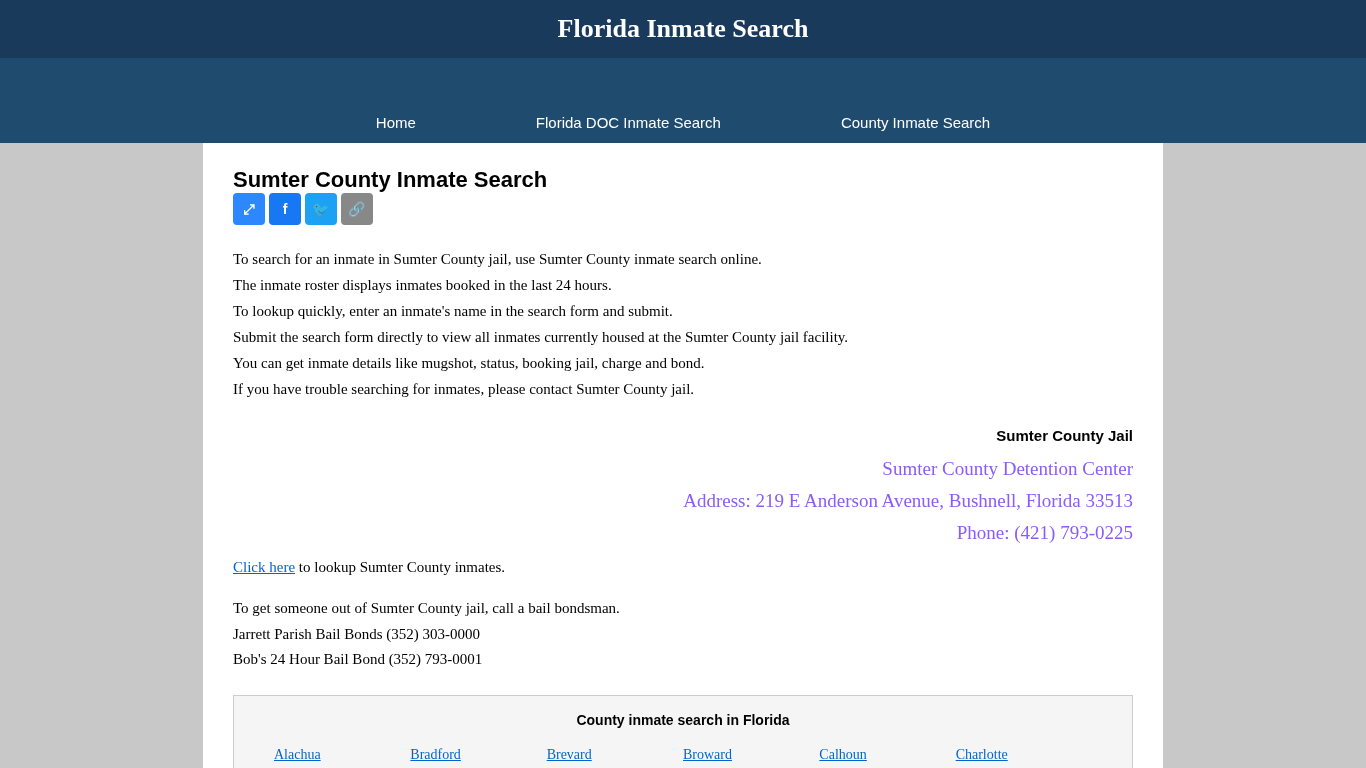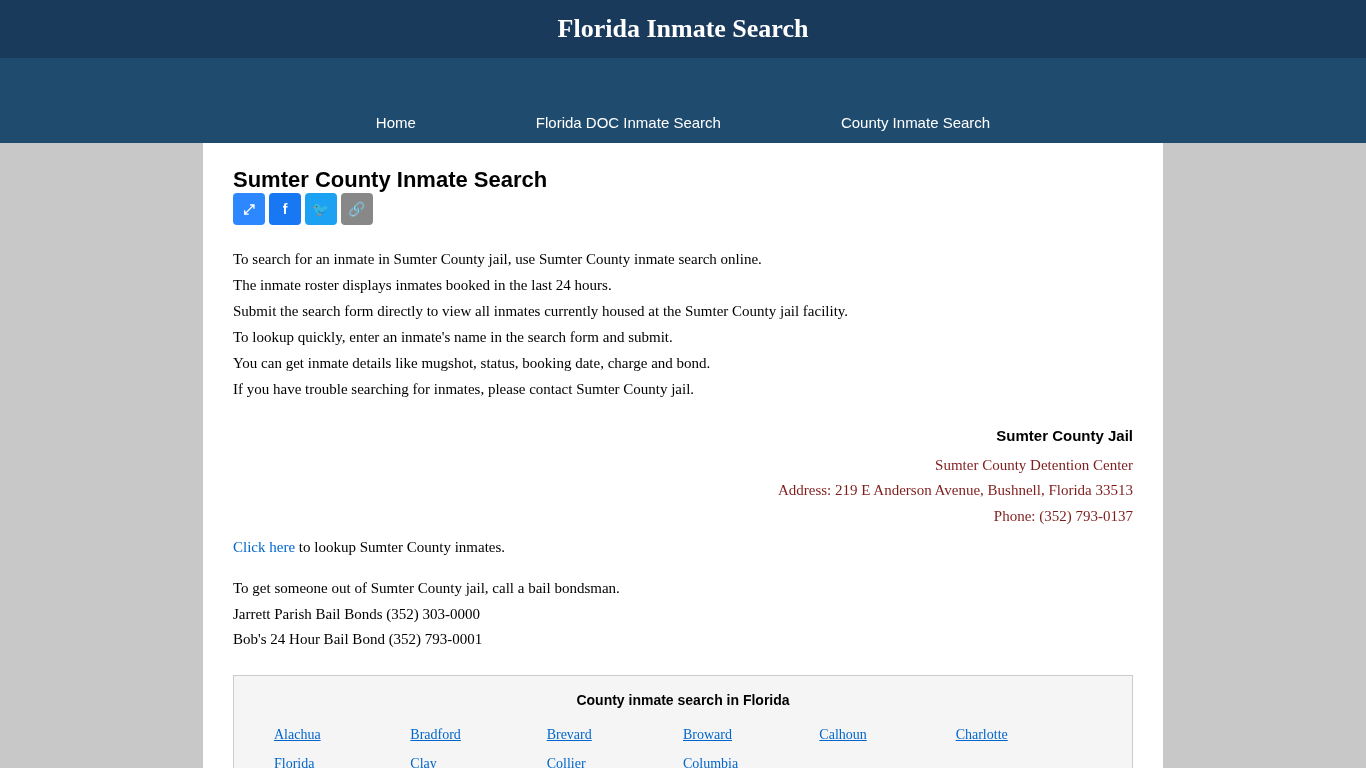--- a/index.html
+++ b/index.html
@@ -121,29 +121,30 @@
 
     #jail-info .jail-title {
       font-size: 15px;
       font-weight: bold;
       font-family: Arial, sans-serif;
       color: #000000;
       margin-bottom: 4px;
     }
 
     #jail-info p {
-      font-size: 15px;
+      font-size: 19px;
       line-height: 1.7;
-      color: #7f1d1d;
+      color: #8b5cf6;
       font-family: Georgia, serif;
     }
 
     
     .inline-link {
       color: #0066cc;
+      text-decoration: underline;
       cursor: pointer;
       font-family: Georgia, serif;
       font-size: 15px;
     }
 
     #lookup-line {
       margin-bottom: 20px;
       font-size: 15px;
       color: #000000;
       font-family: Georgia, serif;
@@ -213,31 +214,31 @@
   <div id="social-buttons">
     <div class="social-btn social-share" title="Share">⤢</div>
     <div class="social-btn social-facebook" title="Facebook">f</div>
     <div class="social-btn social-twitter" title="Twitter">🐦</div>
     <div class="social-btn social-link" title="Copy Link">🔗</div>
   </div>
 
   <section id="description-section">
     <p>To search for an inmate in Sumter County jail, use Sumter County inmate search online.</p>
     <p>The inmate roster displays inmates booked in the last 24 hours.</p>
+    <p>To lookup quickly, enter an inmate's name in the search form and submit.</p>
     <p>Submit the search form directly to view all inmates currently housed at the Sumter County jail facility.</p>
-    <p>To lookup quickly, enter an inmate's name in the search form and submit.</p>
-    <p>You can get inmate details like mugshot, status, booking date, charge and bond.</p>
+    <p>You can get inmate details like mugshot, status, booking jail, charge and bond.</p>
     <p>If you have trouble searching for inmates, please contact Sumter County jail.</p>
   </section>
 
   <section id="jail-info">
     <p class="jail-title">Sumter County Jail</p>
     <p>Sumter County Detention Center</p>
     <p>Address: 219 E Anderson Avenue, Bushnell, Florida 33513</p>
-    <p>Phone: (352) 793-0137</p>
+    <p>Phone: (421) 793-0225</p>
   </section>
 
   <p id="lookup-line">
     <a class="inline-link">Click here</a><span> to lookup Sumter County inmates.</span>
   </p>
 
   <section id="bail-section">
     <p>To get someone out of Sumter County jail, call a bail bondsman.</p>
     <p>Jarrett Parish Bail Bonds (352) 303-0000</p>
     <p>Bob's 24 Hour Bail Bond (352) 793-0001</p>

